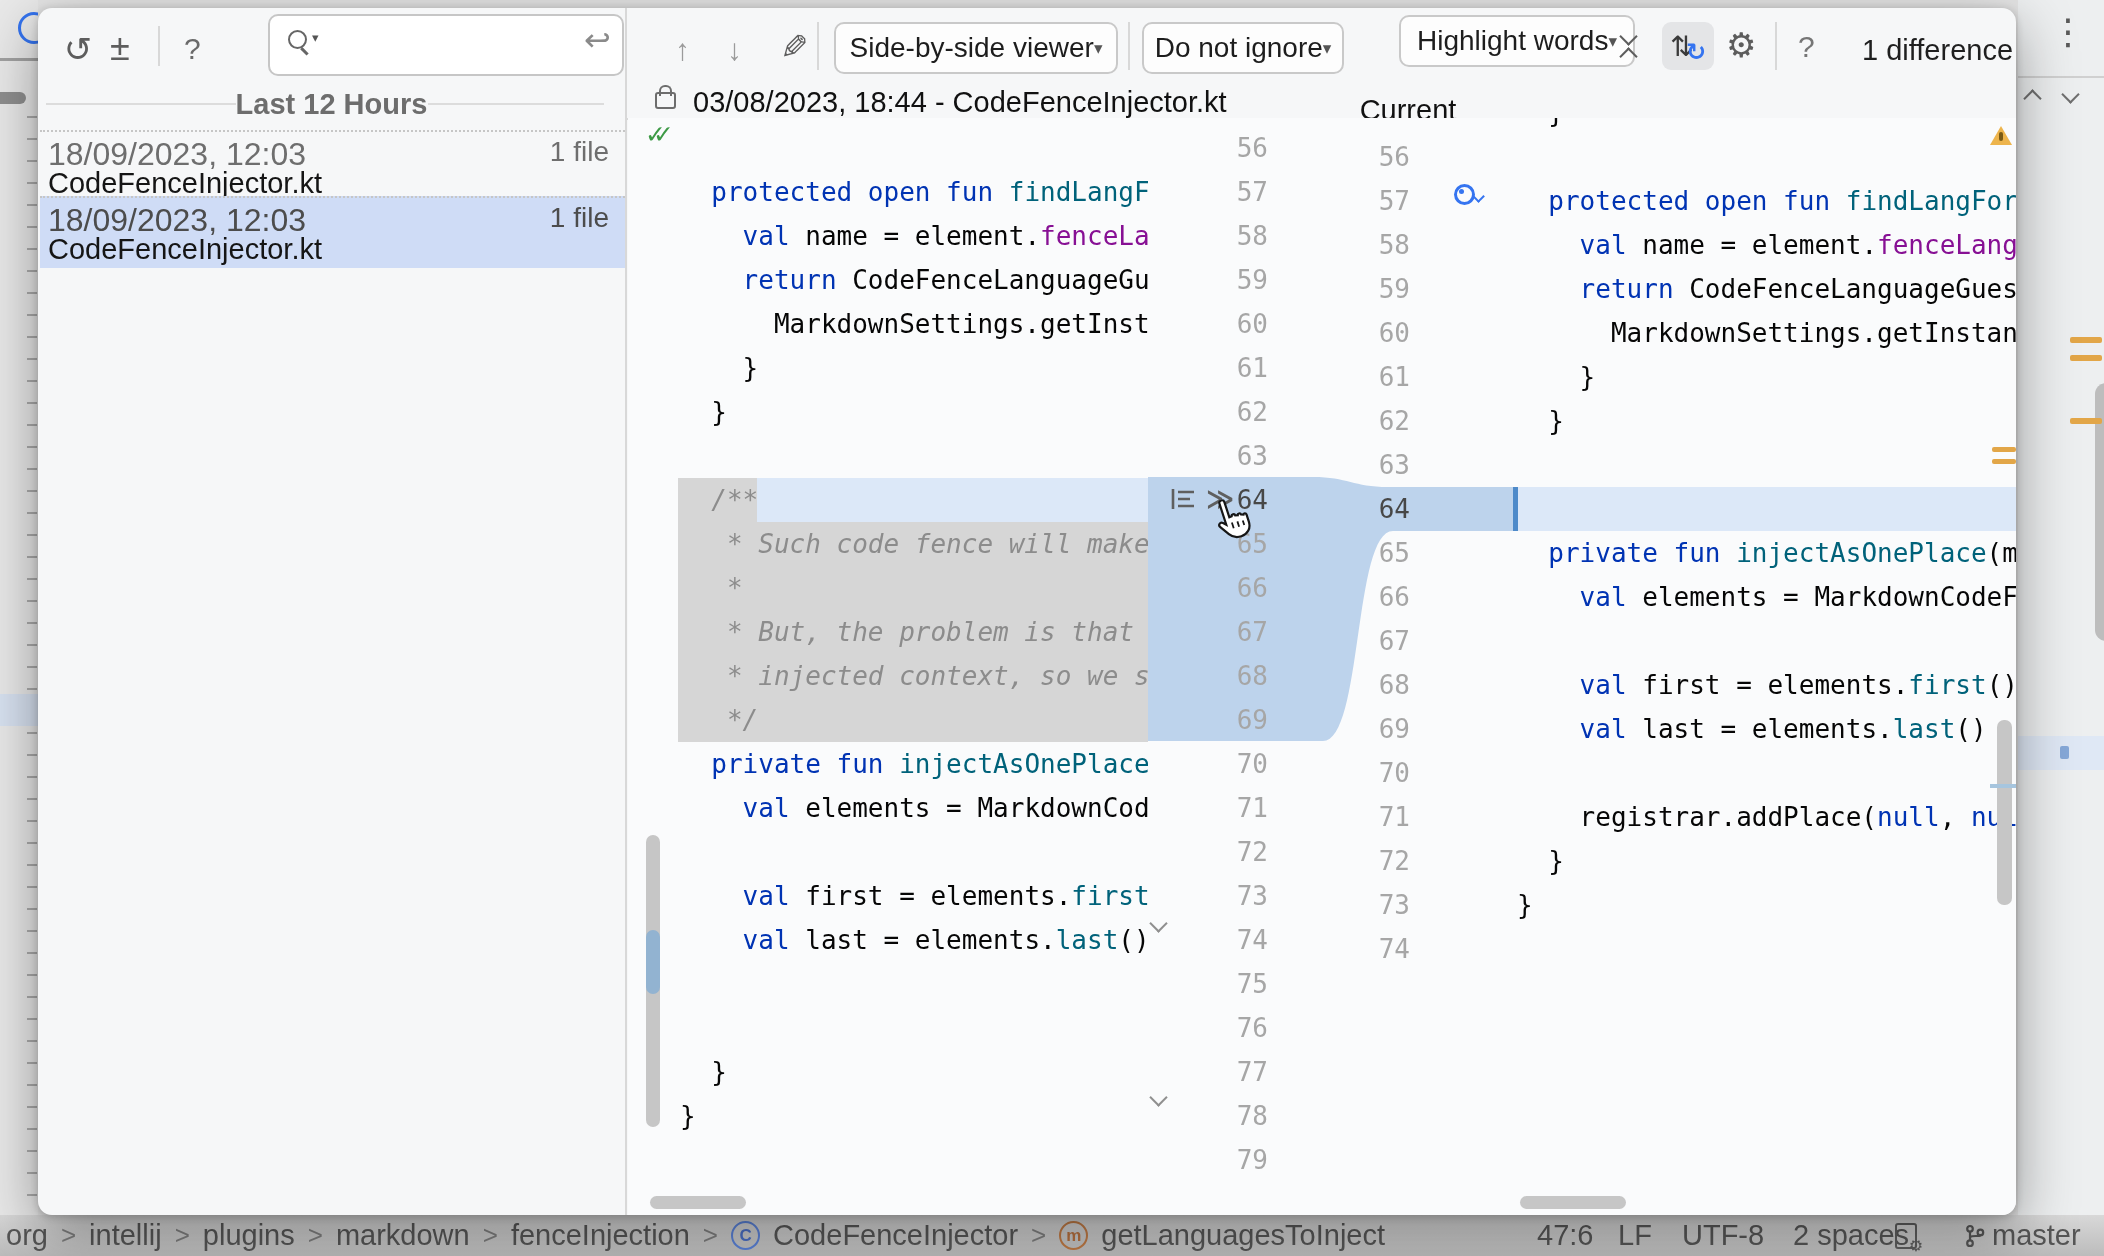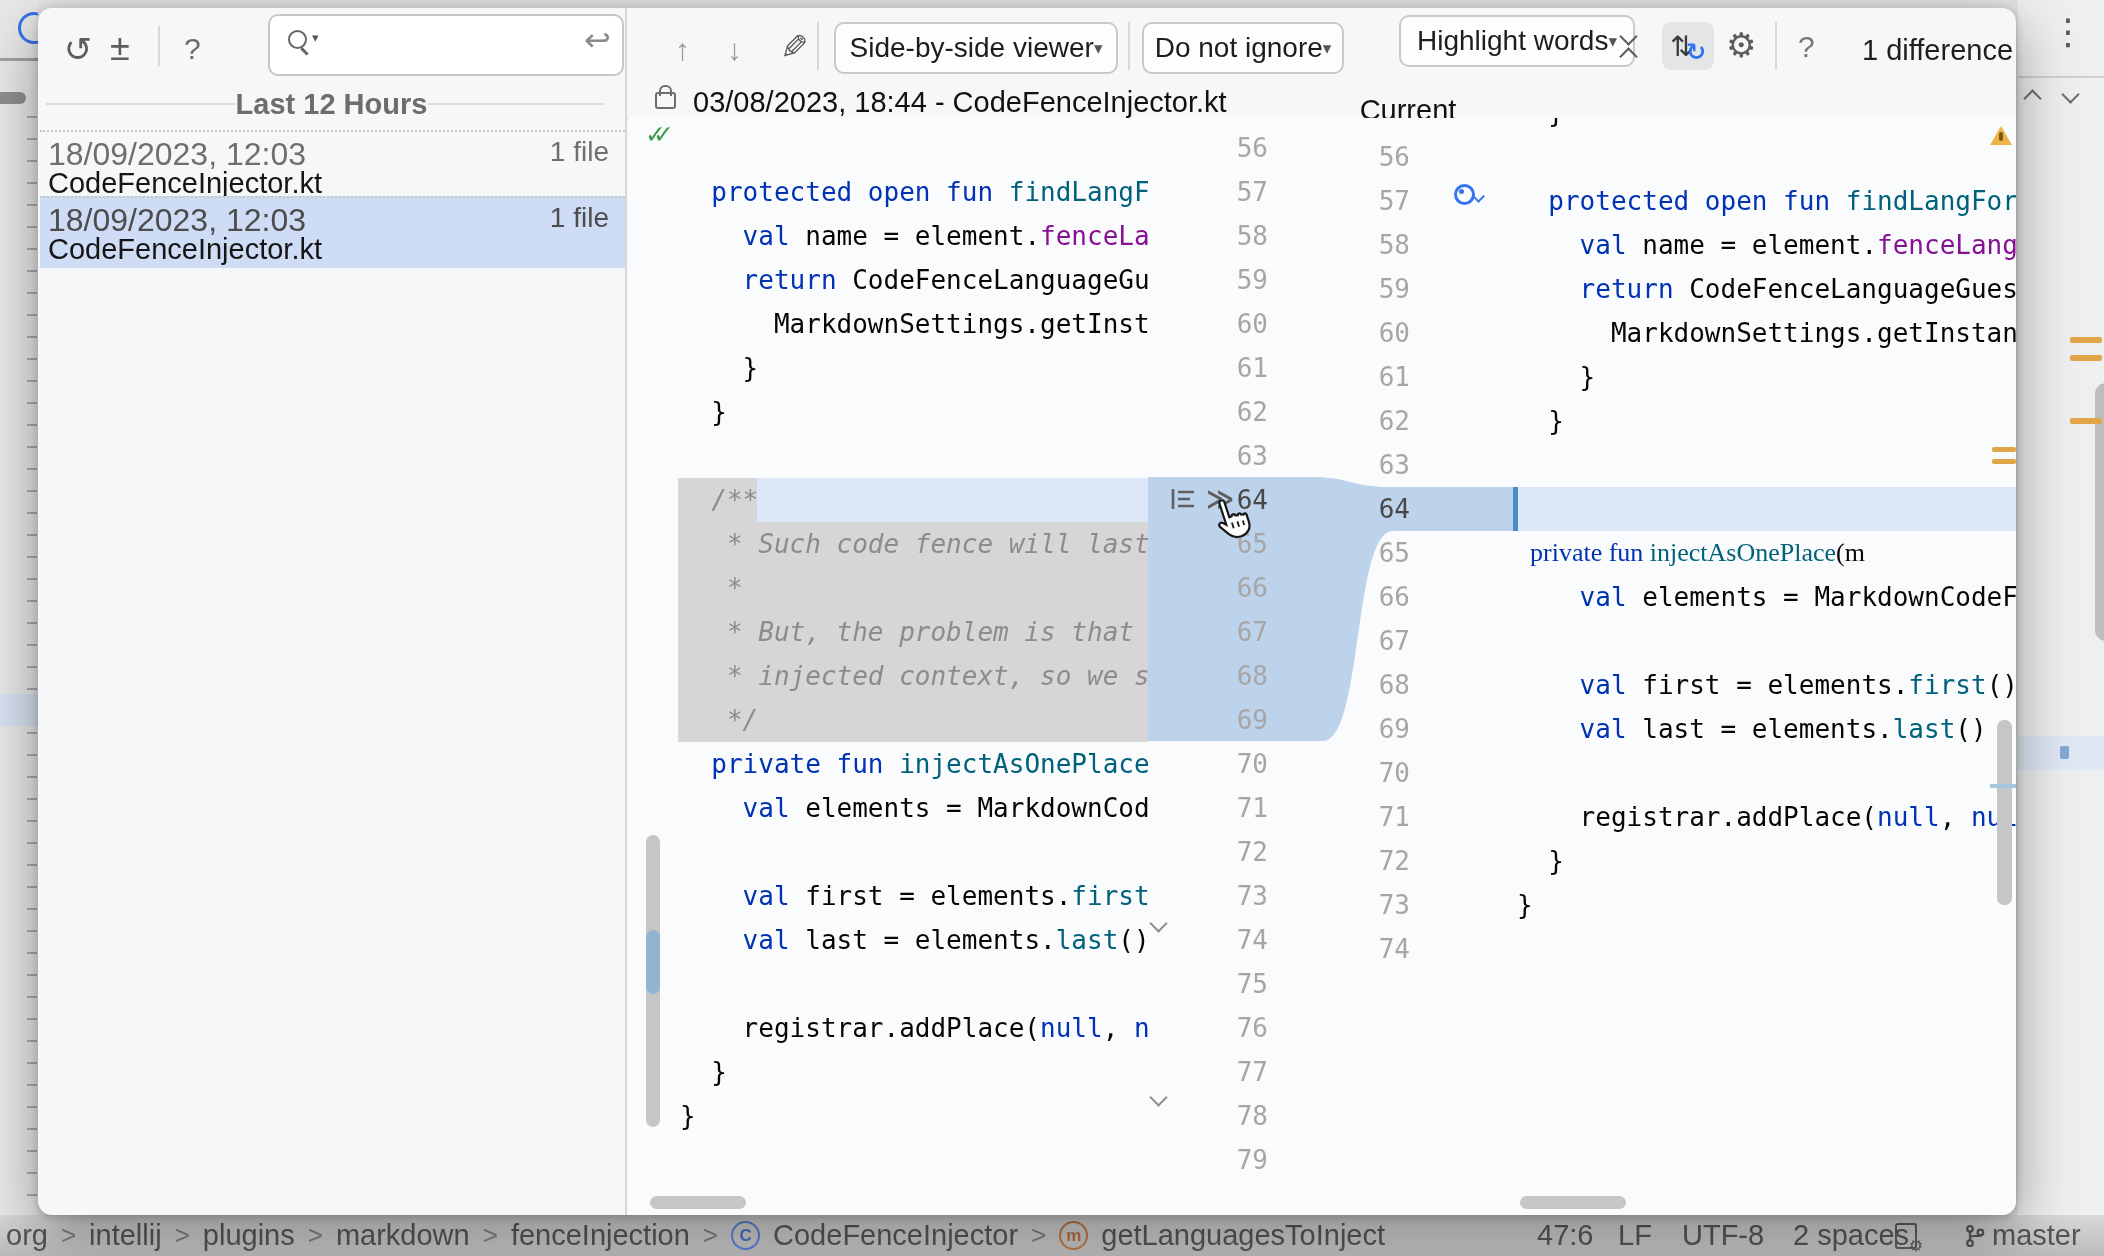--- a/index.html
+++ b/index.html
@@ -243,30 +243,29 @@
     <div class="abs pane" id="pane-left">
       <div id="del-block"></div>
       <div id="sel-strip"></div>
     <div class="code-row" style="top: 52px;"><span class="tk-k">  protected open fun </span><span class="tk-f">findLangForInjection</span></div>
         <div class="code-row" style="top: 96px;"><span class="tk-k">    val </span><span class="tk-d">name = element.</span><span class="tk-p">fenceLanguage</span></div>
         <div class="code-row" style="top: 140px;"><span class="tk-k">    return </span><span class="tk-d">CodeFenceLanguageGuesser</span></div>
         <div class="code-row" style="top: 184px;"><span class="tk-d">      MarkdownSettings.getInstance</span></div>
         <div class="code-row" style="top: 228px;"><span class="tk-d">    }</span></div>
         <div class="code-row" style="top: 272px;"><span class="tk-d">  }</span></div>
         <div class="code-row" style="top: 360px;"><span class="tk-c">  /**</span></div>
-        <div class="code-row" style="top: 404px;"><span class="tk-c">   * Such code fence will last </span></div>
+        <div class="code-row" style="top: 404px;"><span class="tk-c">   * Such code fence will make </span></div>
         <div class="code-row" style="top: 448px;"><span class="tk-c">   *</span></div>
         <div class="code-row" style="top: 492px;"><span class="tk-c">   * But, the problem is that </span></div>
         <div class="code-row" style="top: 536px;"><span class="tk-c">   * injected context, so we s</span></div>
         <div class="code-row" style="top: 580px;"><span class="tk-c">   */</span></div>
         <div class="code-row" style="top: 624px;"><span class="tk-k">  private fun </span><span class="tk-f">injectAsOnePlace</span></div>
         <div class="code-row" style="top: 668px;"><span class="tk-k">    val </span><span class="tk-d">elements = MarkdownCode</span></div>
         <div class="code-row" style="top: 756px;"><span class="tk-k">    val </span><span class="tk-d">first = elements.</span><span class="tk-fi">first</span></div>
         <div class="code-row" style="top: 800px;"><span class="tk-k">    val </span><span class="tk-d">last = elements.</span><span class="tk-fi">last</span><span class="tk-d">()</span></div>
-        <div class="code-row" style="top: 888px;"><span class="tk-d">    registrar.addPlace(</span><span class="tk-k">null</span><span class="tk-d">, </span><span class="tk-k">n</span></div>
         <div class="code-row" style="top: 932px;"><span class="tk-d">  }</span></div>
         <div class="code-row" style="top: 976px;"><span class="tk-d">}</span></div>
       </div>
     <span class="check" style="left:607px;top:112px;">✓</span>
     <span class="check" style="left:615px;top:112px;">✓</span>
     <div class="scroll-thumb" style="left:608px;top:827px;width:14px;height:292px;"></div>
     <div class="abs" style="left:608px;top:922px;width:14px;height:64px;background:#85aed3;opacity:.8;border-radius:7px;z-index:21;"></div>
     <div class="scroll-thumb" style="left:612px;top:1188px;width:96px;height:13px;"></div>
 
     <div class="abs" id="gutter">
@@ -345,21 +344,21 @@
     <div class="abs pane" id="pane-right">
       <div id="ins-band"></div>
       <div id="ins-bar"></div>
     <div class="code-row" style="top: -27px;"><span class="tk-d">  }</span></div>
         <div class="code-row" style="top: 61px;"><span class="tk-k">  protected open fun </span><span class="tk-f">findLangForInjection</span></div>
         <div class="code-row" style="top: 105px;"><span class="tk-k">    val </span><span class="tk-d">name = element.</span><span class="tk-p">fenceLanguage</span></div>
         <div class="code-row" style="top: 149px;"><span class="tk-k">    return </span><span class="tk-d">CodeFenceLanguageGuesser</span></div>
         <div class="code-row" style="top: 193px;"><span class="tk-d">      MarkdownSettings.getInstance</span></div>
         <div class="code-row" style="top: 237px;"><span class="tk-d">    }</span></div>
         <div class="code-row" style="top: 281px;"><span class="tk-d">  }</span></div>
-        <div class="code-row" style="top: 413px; font-family: Liberation Serif, serif;"><span class="tk-k">  private fun </span><span class="tk-f">injectAsOnePlace</span><span class="tk-d">(m</span></div>
+        <div class="code-row" style="top: 413px;"><span class="tk-k">  private fun </span><span class="tk-f">injectAsOnePlace</span><span class="tk-d">(m</span></div>
         <div class="code-row" style="top: 457px;"><span class="tk-k">    val </span><span class="tk-d">elements = MarkdownCodeFence</span></div>
         <div class="code-row" style="top: 545px;"><span class="tk-k">    val </span><span class="tk-d">first = elements.</span><span class="tk-fi">first</span><span class="tk-d">()</span></div>
         <div class="code-row" style="top: 589px;"><span class="tk-k">    val </span><span class="tk-d">last = elements.</span><span class="tk-fi">last</span><span class="tk-d">()</span></div>
         <div class="code-row" style="top: 677px;"><span class="tk-d">    registrar.addPlace(</span><span class="tk-k">null</span><span class="tk-d">, </span><span class="tk-k">null</span></div>
         <div class="code-row" style="top: 721px;"><span class="tk-d">  }</span></div>
         <div class="code-row" style="top: 765px;"><span class="tk-d">}</span></div>
       </div>
     <div class="abs tri" style="left:1952px;top:118px;">
         <i></i>
       </div>

